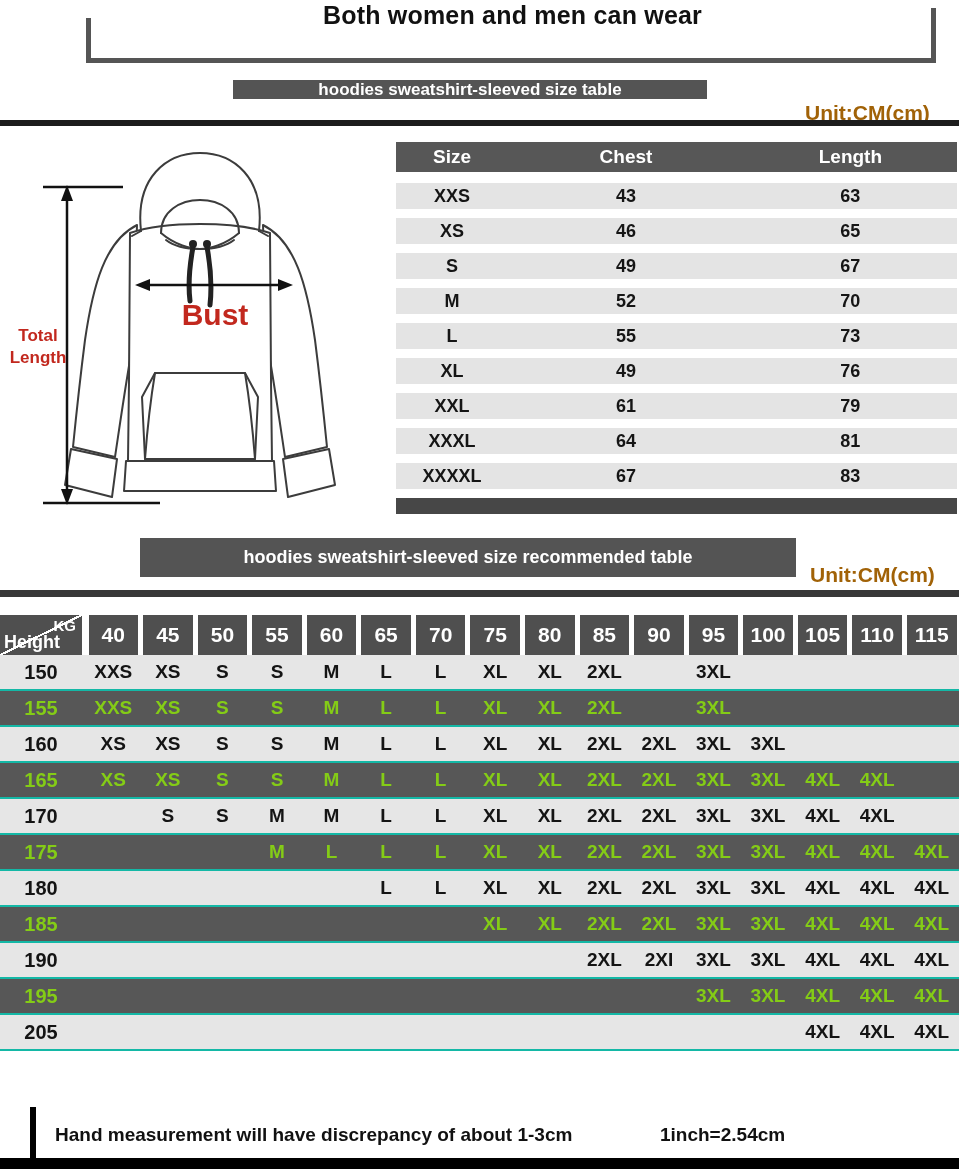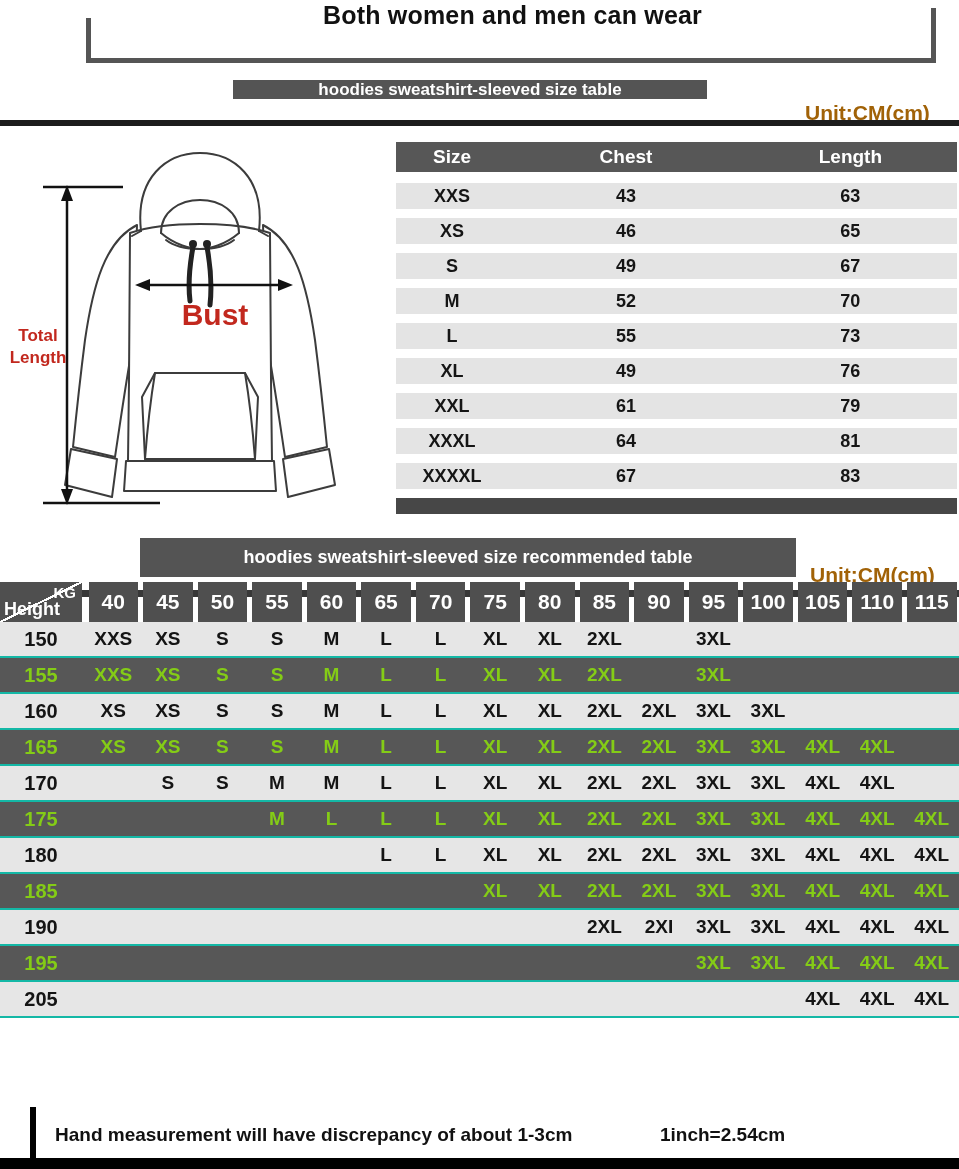--- a/index.html
+++ b/index.html
@@ -36,21 +36,21 @@
   .st-header { display:grid; grid-template-columns:20% 42% 38%; background:#575757;
                color:#fff; font-weight:bold; font-size:19px; height:30px; align-items:center; }
   .st-header div { text-align:center; }
   .st-rows { margin-top:11px; }
   .st-row { display:grid; grid-template-columns:20% 42% 38%; background:#e4e4e4;
             height:26px; align-items:center; font-weight:bold; font-size:18px; margin-bottom:9px; }
   .st-row div { text-align:center; }
   .st-footerbar { margin-top:1px; height:16px; background:#474747; }
 
   
-  #matrix { position:absolute; left:0; top:582px; width:959px; }
+  #matrix { position:absolute; left:0; top:615px; width:959px; }
   .mx-flex { display:flex; }
   .mx-corner { width:82px; height:40px; position:relative; flex:0 0 82px; margin-right:4px;
                background:linear-gradient(to bottom right,#4f4f4f 48.5%, #fff 48.5%, #fff 51.5%, #4f4f4f 51.5%); }
   .mx-corner .kg { position:absolute; top:2px; right:6px; color:#fff; font-weight:bold; font-size:15px; }
   .mx-corner .height { position:absolute; bottom:2px; left:4px; color:#fff; font-weight:bold; font-size:18px; }
   .mx-headcell { flex:1; height:40px; background:#4f4f4f; color:#fff; font-weight:bold; font-size:21px;
                  display:flex; align-items:center; justify-content:center; margin:0 2.5px; }
   .mx-row { display:flex; height:36px; align-items:center; border-bottom:2px solid #14b8a6; }
   .mx-row.light { background:#e6e6e6; color:#141414; }
   .mx-row.dark  { background:#575757; color:#84cc16; }

